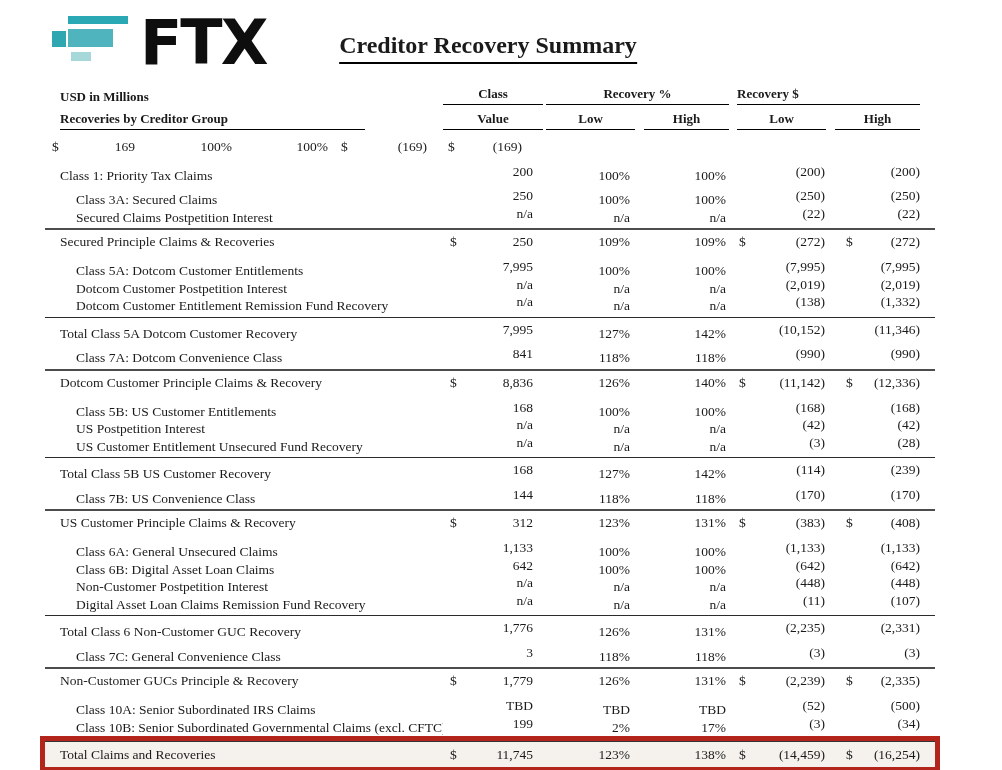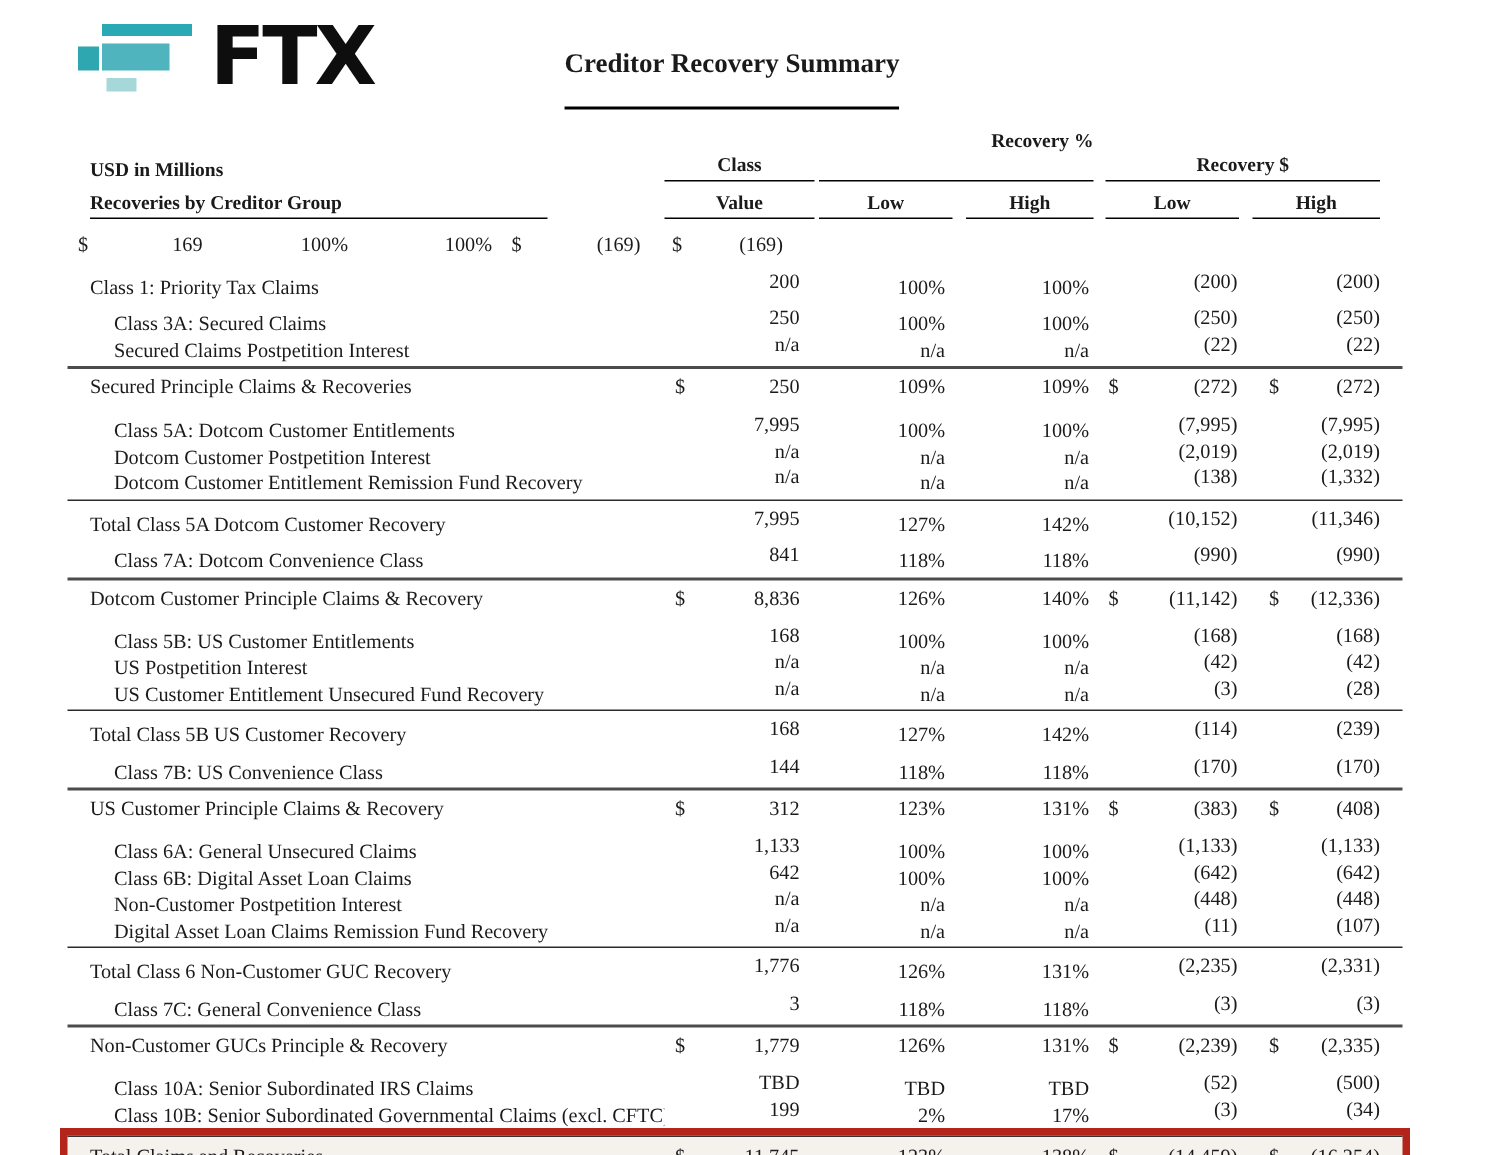--- a/index.html
+++ b/index.html
@@ -11,35 +11,35 @@
   .logo{position:absolute;left:52px;top:14px;width:215px;height:58px;}
   .logo-icon{position:absolute;left:0;top:0;width:80px;height:52px;}
   .lb{position:absolute;}
   .lb.top{left:16px;top:2px;width:60px;height:8px;background:var(--logo1);}
   .lb.sq{left:0;top:17px;width:14px;height:16px;background:var(--logo2);}
   .lb.mid{left:16px;top:15px;width:45px;height:18px;background:var(--logo3);}
   .lb.bot{left:19px;top:38px;width:20px;height:9px;background:var(--logo4);}
   .wordmark{
     position:absolute;left:88px;top:-8px;
     font-family:"DejaVu Sans","Liberation Sans",sans-serif;
-    font-weight:900;font-size:54px;letter-spacing:-2px;color:#0e0e0e;
+    font-weight:900;font-size:62px;letter-spacing:-2px;color:#0e0e0e;
   }
   .page-title{
     position:absolute;left:488px;top:32px;transform:translateX(-50%);
-    font-size:18px;font-weight:bold;white-space:nowrap;
-    border-bottom:2.5px solid #000;padding-bottom:18px;
+    font-size:24px;font-weight:bold;white-space:nowrap;
+    border-bottom:2.5px solid #000;padding-bottom:3px;
   }
   
   .sheet{position:absolute;left:45px;top:86px;width:890px;}
   .hrow{display:flex;align-items:flex-end;font-weight:bold;font-size:13px;}
   .h-label{width:398px;padding-left:15px;box-sizing:border-box;}
   .h-label .ul{display:inline-block;width:305px;border-bottom:1.5px solid #000;padding-bottom:2px;}
   .h-claims{width:100px;text-align:center;border-bottom:1.5px solid #000;padding-bottom:2px;box-sizing:border-box;}
-  .h-rpct{width:183px;margin-left:3px;text-align:right;border-bottom:1.5px solid #000;padding-bottom:18px;box-sizing:border-box;}
-  .h-rusd{width:183px;margin-left:8px;text-align:center;border-bottom:1.5px solid #000;padding-bottom:2px;box-sizing:border-box;font-family:Liberation Serif, serif;}
+  .h-rpct{width:183px;margin-left:3px;text-align:center;border-bottom:1.5px solid #000;padding-bottom:2px;box-sizing:border-box;}
+  .h-rusd{width:183px;margin-left:8px;text-align:left;border-bottom:1.5px solid #000;padding-bottom:2px;box-sizing:border-box;font-family:Liberation Serif, serif;}
   .hrowB{margin-top:6px;}
   .h-value{width:100px;text-align:center;border-bottom:1.5px solid #000;padding-bottom:2px;box-sizing:border-box;}
   .h-low{width:89px;margin-left:3px;text-align:center;border-bottom:1.5px solid #000;padding-bottom:2px;box-sizing:border-box;}
   .h-high{width:85px;margin-left:9px;text-align:center;border-bottom:1.5px solid #000;padding-bottom:2px;box-sizing:border-box;}
   .h-low2{width:89px;margin-left:8px;text-align:center;border-bottom:1.5px solid #000;padding-bottom:2px;box-sizing:border-box;}
   .h-high2{width:85px;margin-left:9px;text-align:center;border-bottom:1.5px solid #000;padding-bottom:2px;box-sizing:border-box;}
 
   .tbody{margin-top:9px;}
   .rowwrap{margin:0;}
   .rowwrap.gap{margin-top:7px;}

